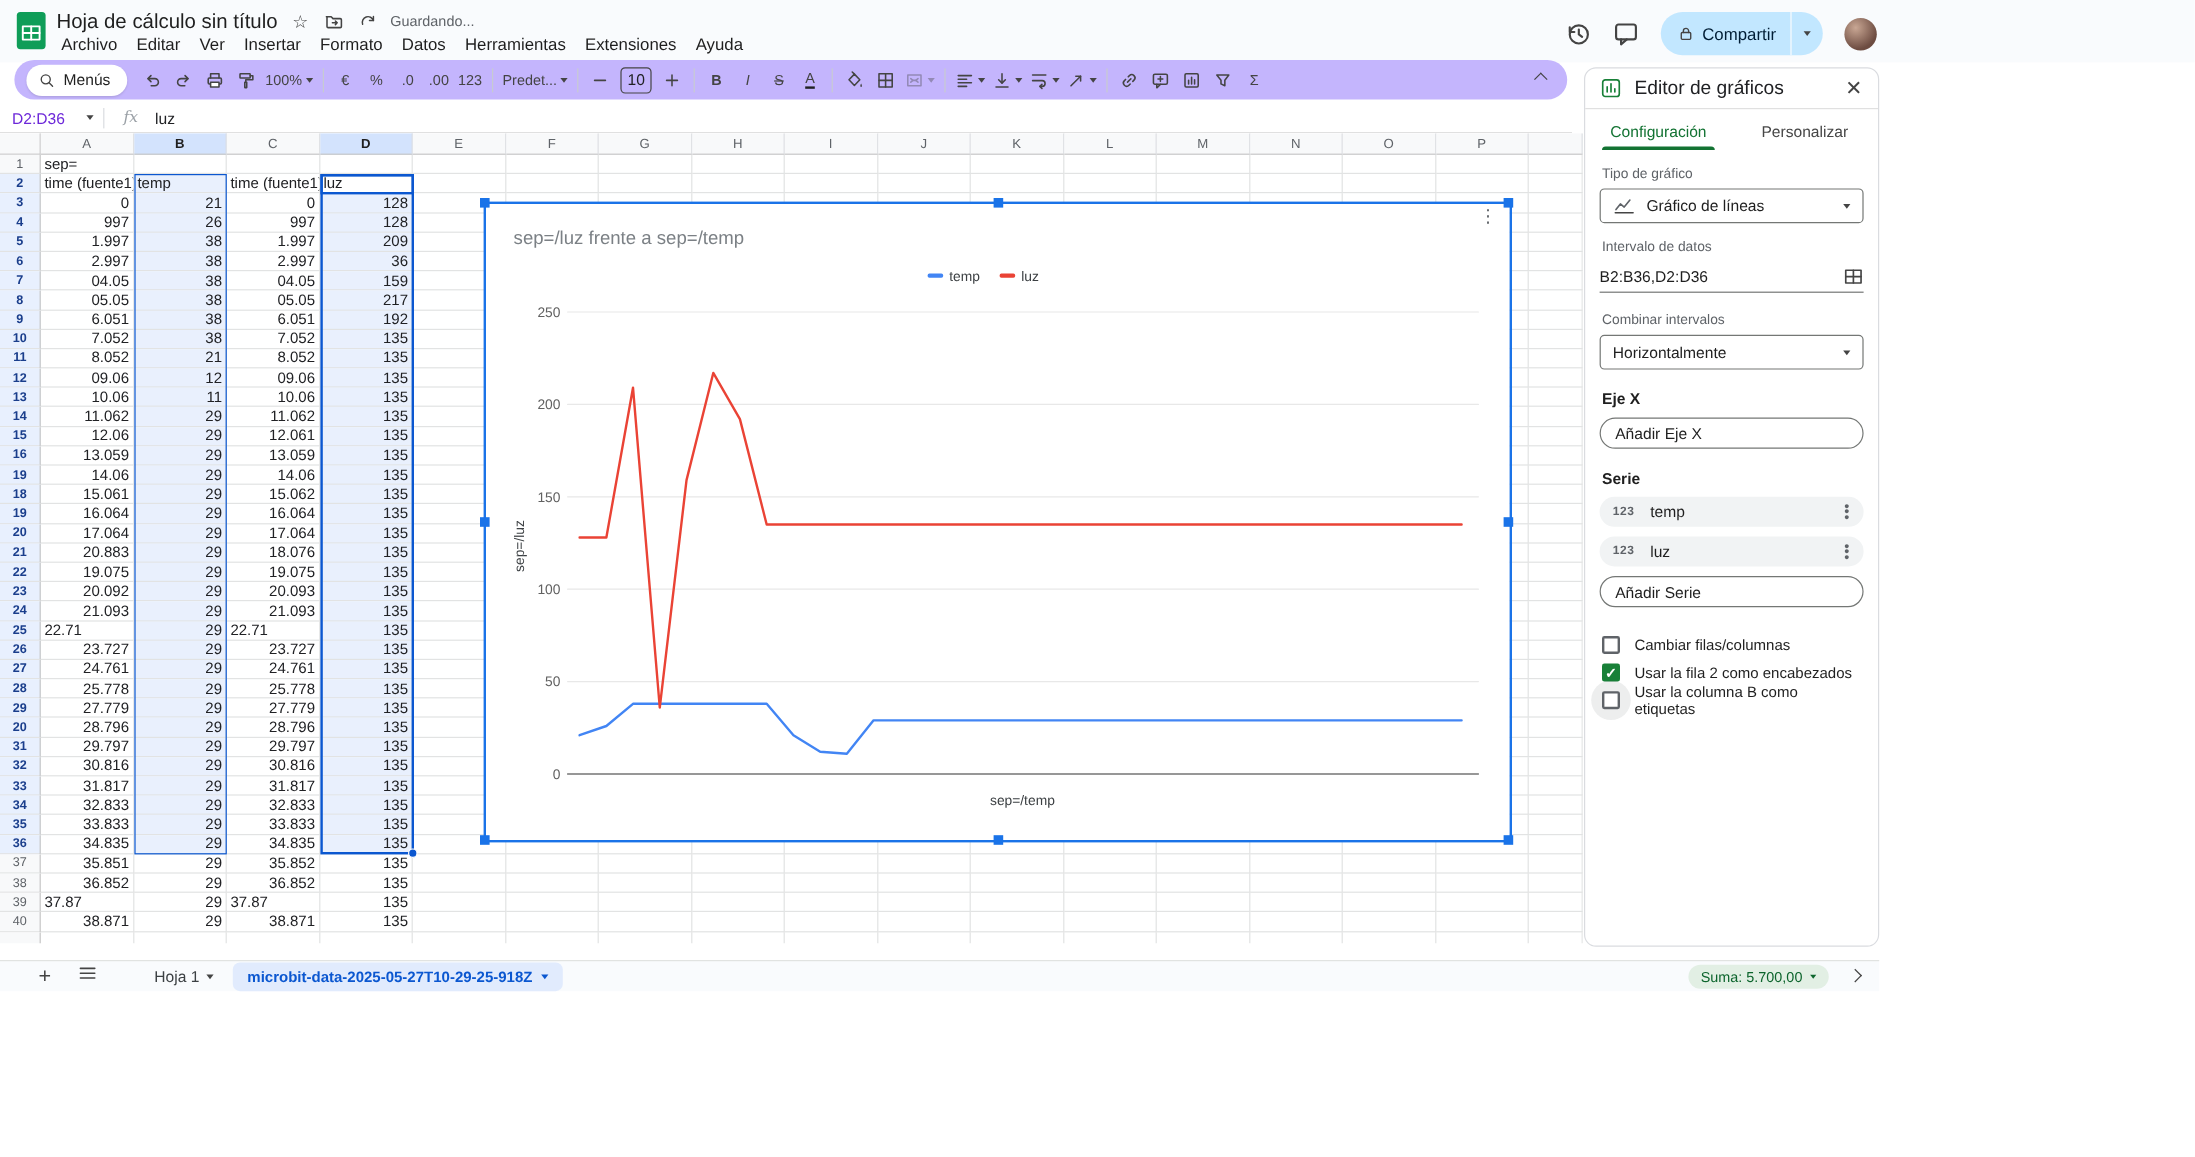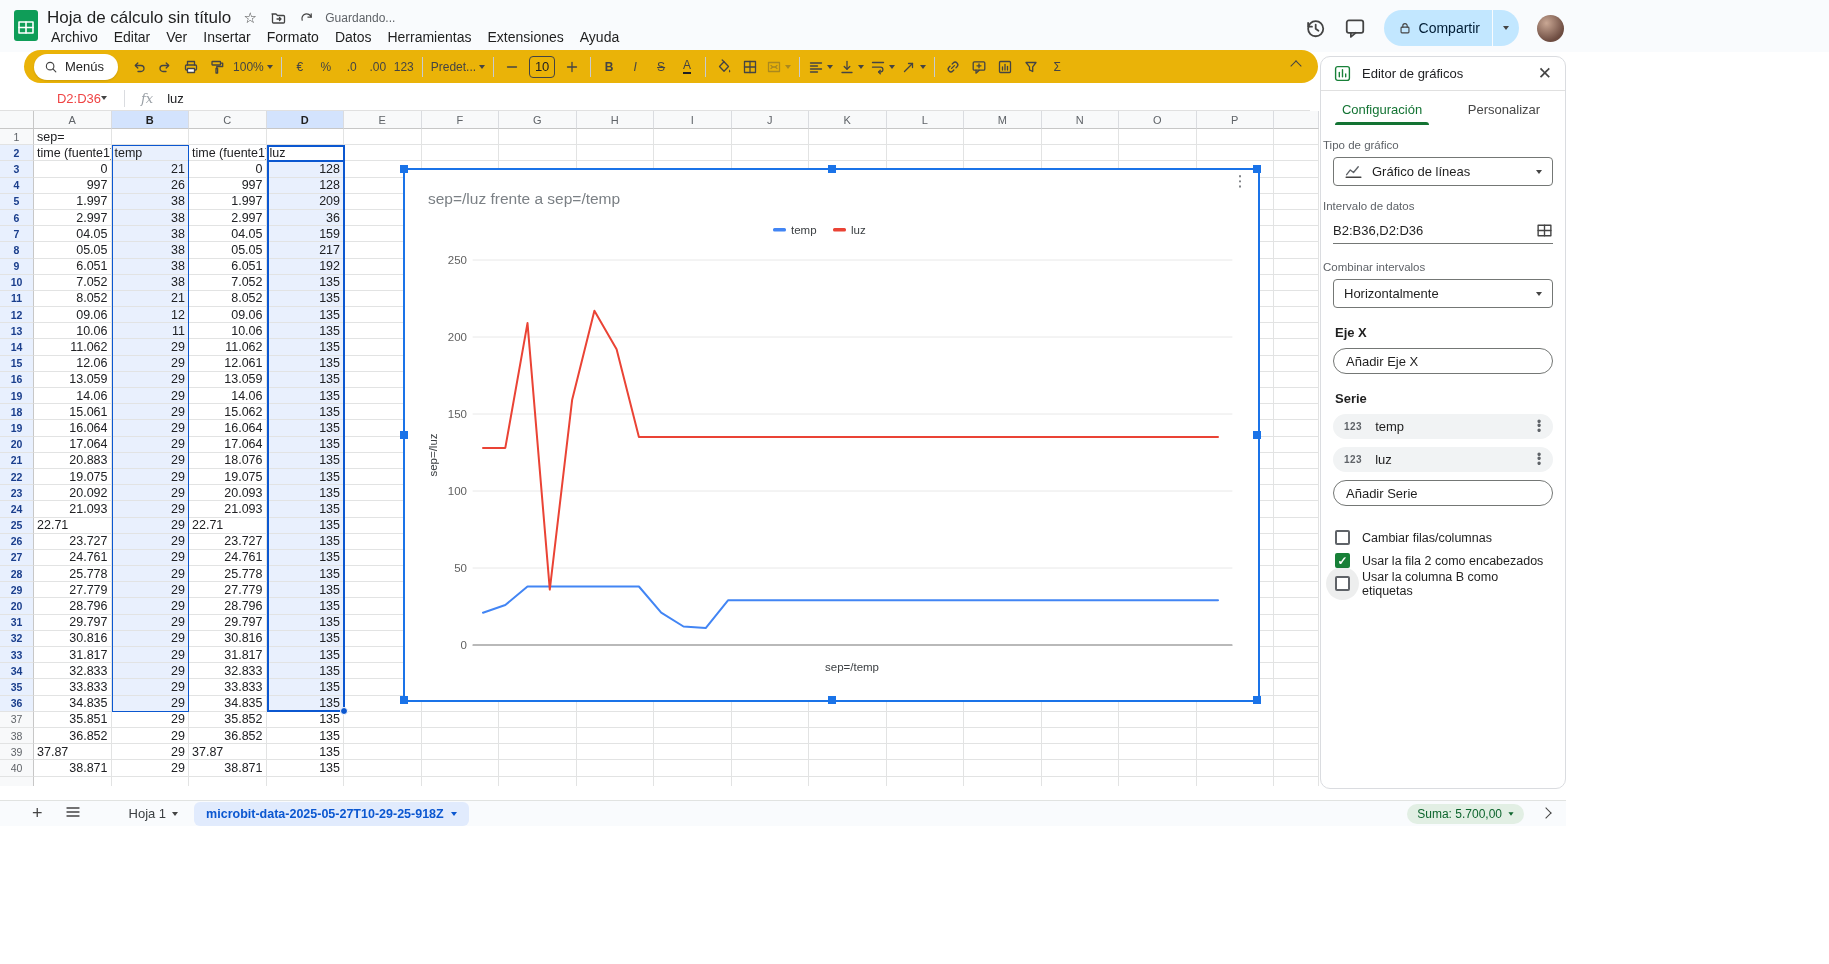--- a/index.html
+++ b/index.html
@@ -14,39 +14,39 @@
   #saving{font-size:12px;color:#5f6368;}
   #menus{left:44px;top:27px;display:flex;gap:2px;}
   .menu-item{font-size:14px;color:#1f1f1f;padding:2px 7px;border-radius:8px;line-height:17px;}
   #top-right{right:265px;top:10px;display:flex;align-items:center;gap:18px;}
   .round-ic{width:22px;height:22px;color:#3c4043;}
   #share-btn{display:flex;background:#c2e7ff;border-radius:18px;overflow:hidden;height:36px;}
   #share-main{display:flex;align-items:center;gap:7px;padding:0 12px 0 14px;font-size:14px;font-weight:500;color:#001d35;}
   #share-caret{display:flex;align-items:center;padding:0 10px;border-left:1px solid #f9fbfd;}
   #avatar{width:27px;height:27px;border-radius:50%;background:radial-gradient(circle at 35% 30%,#c9a794,#6d4c41 70%);}
   
-  #toolbar{left:24px;top:50px;width:1294px;height:33px;background:#eab308;border-radius:17px;display:flex;align-items:center;padding:0 10px;}
+  #toolbar{left:12px;top:50px;width:1294px;height:33px;background:#c4b5fd;border-radius:17px;display:flex;align-items:center;padding:0 10px;}
   .tool{height:26px;min-width:26px;border-radius:4px;display:flex;align-items:center;justify-content:center;color:#444;gap:3px;padding:0 3px;}
   .tool svg{display:block;}
   .t-txt{font-size:12px;color:#444;}
   .sep{width:1px;height:20px;background:#c7cbd1;margin:0 5px;}
   .car{width:0;height:0;border-left:3.5px solid transparent;border-right:3.5px solid transparent;border-top:4.5px solid #444;}
   #menus-pill{background:#fff;border-radius:14px;height:26px;display:flex;align-items:center;gap:7px;padding:0 14px 0 10px;margin-right:8px;box-shadow:0 1px 2px rgba(0,0,0,.12);}
   #menus-pill span{font-size:13px;color:#1f1f1f;}
   #size-box{width:26px;height:22px;border:1px solid #444;border-radius:4px;display:flex;align-items:center;justify-content:center;font-size:13px;color:#202124;margin:0 4px;}
   .bold{font-weight:700;}.ital{font-style:italic;}.strik{text-decoration:line-through;}
   .acolor{border-bottom:2.5px solid #202124;line-height:13px;}
   .disabled{opacity:.38;}
   #collapse{position:absolute;right:18px;top:8px;}
   .chev{display:inline-block;width:8px;height:8px;border-right:1.8px solid #444;border-bottom:1.8px solid #444;}
   .chev.up{transform:rotate(-135deg);margin-top:4px;}
   .chev.right{transform:rotate(-45deg);}
   
   #formulabar{left:0;top:86px;width:1310px;height:25px;background:#fff;border-bottom:1px solid #e0e0e0;display:flex;align-items:center;}
-  #namebox{width:86px;display:flex;align-items:center;justify-content:center;padding:0 8px 0 10px;font-size:13px;color:#ef4444;margin-left:38px;}
+  #namebox{width:86px;display:flex;align-items:center;justify-content:space-between;padding:0 8px 0 10px;font-size:13px;color:#6d28d9;}
   #fb-sep{width:1px;height:17px;background:#dadce0;margin-right:10px;}
   #fx{font-family:"DejaVu Serif",serif;font-style:italic;font-size:13px;color:#9aa0a6;margin:0 14px 0 6px;}
   #fb-value{font-size:13px;color:#202124;}
   
   #grid{left:0;top:111px;width:1319px;height:675px;overflow:hidden;background:#fff;}
   .hrow{display:flex;height:18px;}
   .corner{width:34px;height:18px;background:#f8f9fa;border-right:1px solid #c7c7c7;border-bottom:1px solid #c7c7c7;}
   .colh{width:77.5px;height:18px;background:#f8f9fa;border-right:1px solid #dadce0;border-bottom:1px solid #c7c7c7;display:flex;align-items:center;justify-content:center;font-size:11px;color:#5f6368;}
   .colh.selc{background:#d3e3fd;color:#1f1f1f;font-weight:600;}
   .colh.stub{width:45px;}
@@ -60,27 +60,27 @@
   .rangebox{position:absolute;pointer-events:none;}
   #fill-handle{position:absolute;width:8px;height:8px;border-radius:50%;background:#0b57d0;border:1.5px solid #fff;}
   
   #chart-card{left:405px;top:170px;width:853px;height:530px;background:#fff;outline:2px solid #1a73e8;z-index:5;}
   .hdl{position:absolute;width:8px;height:8px;background:#1a73e8;z-index:6;}
   #chart-title{position:absolute;left:23px;top:20px;font-size:15.5px;color:#7b8085;}
   #chart-menu{position:absolute;right:10px;top:8px;color:#5f6368;font-size:15px;letter-spacing:0;line-height:6px;text-align:center;width:16px;}
   
   #panel{left:1320px;top:56px;width:246px;height:733px;background:#fff;border:1px solid #dadce0;border-radius:10px;z-index:7;}
   #panel-head{display:flex;align-items:center;height:34px;padding:0 13px;gap:11px;border-bottom:1px solid #e0e0e0;}
-  #panel-title{font-size:13px;font-weight:500;color:#202124;flex:1;}
+  #panel-title{font-size:16px;font-weight:500;color:#202124;flex:1;}
   #panel-close{font-size:17px;color:#444;}
   #panel-tabs{display:flex;height:32px;margin-top:2px;}
   .ptab{flex:1;display:flex;align-items:center;justify-content:center;font-size:13px;color:#474747;position:relative;}
   .ptab.active{color:#137333;font-weight:400;}
   .ptab.active::after{content:"";position:absolute;left:14px;right:14px;bottom:0;height:3px;background:#137333;border-radius:3px 3px 0 0;}
-  .p-label{font-size:11.5px;color:#5f6368;margin:14px 2px 6px;}
+  .p-label{font-size:11.5px;color:#5f6368;margin:14px 14px 6px;}
   .p-select{margin:0 12px;height:29px;border:1px solid #747775;border-radius:4px;display:flex;align-items:center;gap:9px;padding:0 10px;}
   .p-select .val{font-size:13px;color:#1f1f1f;flex:1;}
   .p-range{margin:0 12px;height:26px;border-bottom:1px solid #747775;display:flex;align-items:center;}
   .p-range .val{font-size:13px;color:#1f1f1f;flex:1;}
   .p-h{font-size:13px;font-weight:600;color:#1f1f1f;margin:17px 14px 8px;}
   .p-pill{margin:0 12px;height:26px;border:1px solid #747775;border-radius:14px;display:flex;align-items:center;padding:0 12px;font-size:13px;color:#1f1f1f;}
   .p-serie{margin:0 12px 8px;height:25px;border-radius:13px;background:#f1f3f4;display:flex;align-items:center;padding:0 8px 0 11px;gap:13px;}
   .p-serie .n123{font-size:10px;font-weight:700;color:#5f6368;letter-spacing:.5px;}
   .p-serie .sname{font-size:13px;color:#1f1f1f;flex:1;}
   .p-serie .dots{color:#5f6368;font-size:12px;line-height:4.5px;text-align:center;width:12px;}

